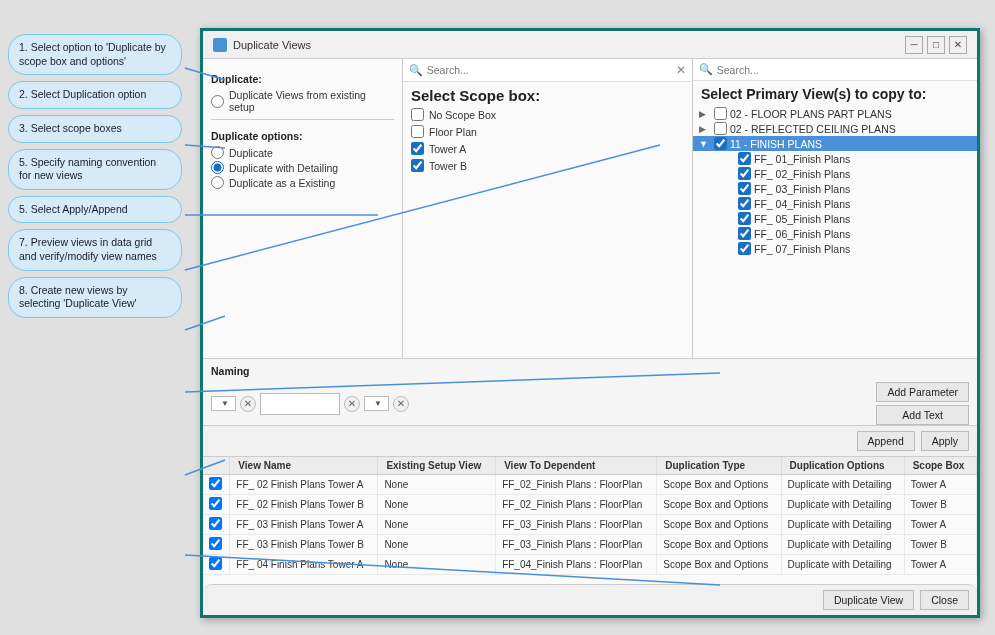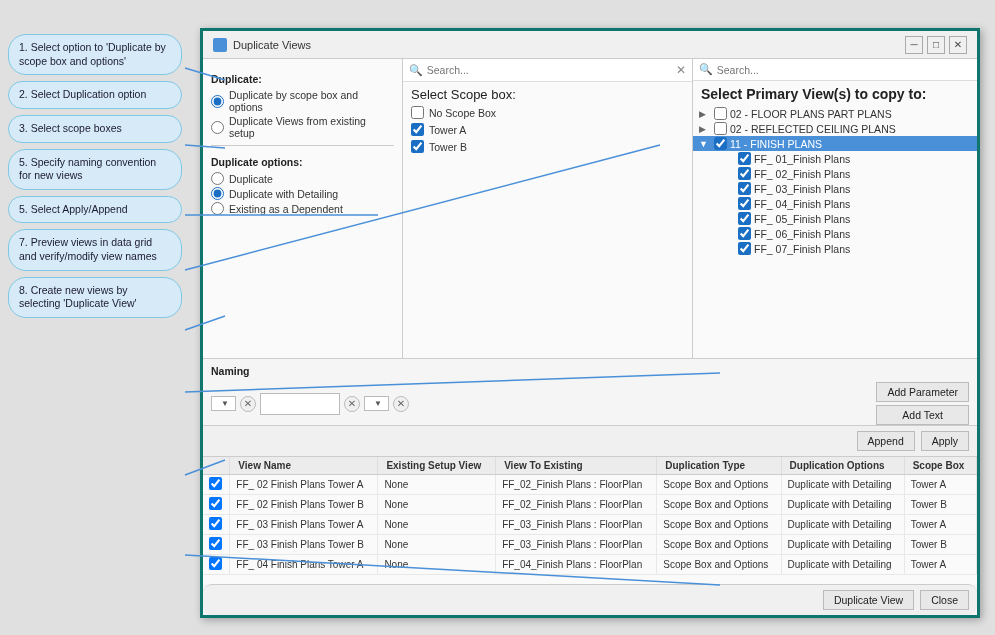--- a/index.html
+++ b/index.html
@@ -146,22 +146,22 @@
       font-size: 10.5px;
       background: transparent;
     }
     .search-clear {
       color: #888;
       cursor: pointer;
       font-size: 12px;
     }
 
     .scope-label {
-      font-weight: 400;
-      font-size: 13px;
+      font-weight: 700;
+      font-size: 15px;
       padding: 5px 8px 2px;
       color: #222;
     }
 
     .scope-item {
       display: flex;
       align-items: center;
       gap: 5px;
       padding: 2px 8px;
       font-size: 10.5px;
@@ -401,24 +401,20 @@
       <div class="titlebar-btn">□</div>
       <div class="titlebar-btn close-btn">✕</div>
     </div>
   </div>
 
   <div class="dialog-upper">
 
     <div class="left-panel" id="left-panel-container">
   <div class="section-label">Duplicate:</div>
 
-    <div class="radio-item">
-      <input type="radio" name="dupopt" checked="" style="">
-      <span>Duplicate by scope box and options</span>
-    </div>
 
     <div class="radio-item">
       <input type="radio" name="dupopt" style="">
       <span>Duplicate Views from existing setup</span>
     </div>
 
   <hr class="divider-line">
   <div class="section-label">Duplicate options:</div>
 
     <div class="radio-item">
@@ -426,38 +422,42 @@
       <span>Duplicate</span>
     </div>
 
     <div class="radio-item">
       <input type="radio" name="dupchoice" checked="" style="">
       <span>Duplicate with Detailing</span>
     </div>
 
     <div class="radio-item">
       <input type="radio" name="dupchoice" style="">
-      <span>Existing as a Dependent</span>
+      <span>Duplicate as a Existing</span>
     </div>
 
 </div>
 
     <div class="middle-panel" id="middle-panel-container">
   <div class="search-bar">
     <span class="search-icon-svg">🔍</span>
     <input class="search-input" type="text" placeholder="Search..." style="">
     <span class="search-clear">✕</span>
   </div>
   <div class="scope-label">Select Scope box:</div>
 
     <div class="scope-item">
       <input type="checkbox" style="">
       <span>No Scope Box</span>
     </div>
 
+    <div class="scope-item">
+      <input type="checkbox" style="">
+      <span>Floor Plan</span>
+    </div>
 
     <div class="scope-item">
       <input type="checkbox" checked="" style="">
       <span>Tower A</span>
     </div>
 
     <div class="scope-item">
       <input type="checkbox" checked="" style="">
       <span>Tower B</span>
     </div>
@@ -568,21 +568,21 @@
 </div>
 
     <div class="preview-section" id="preview-section-container">
   <div class="preview-table-wrapper">
     <table class="preview-table">
       <thead>
         <tr>
           <th></th>
                 <th>View Name</th>
                 <th>Existing Setup View</th>
-                <th>View To Existing</th>
+                <th>View To Dependent</th>
                 <th>Duplication Type</th>
                 <th>Duplication Options</th>
                 <th>Scope Box</th>
         </tr>
       </thead>
       <tbody>
 
   <tr>
     <td><input type="checkbox" checked="" style=""></td>
     <td>FF_ 02 Finish Plans Tower A</td>

